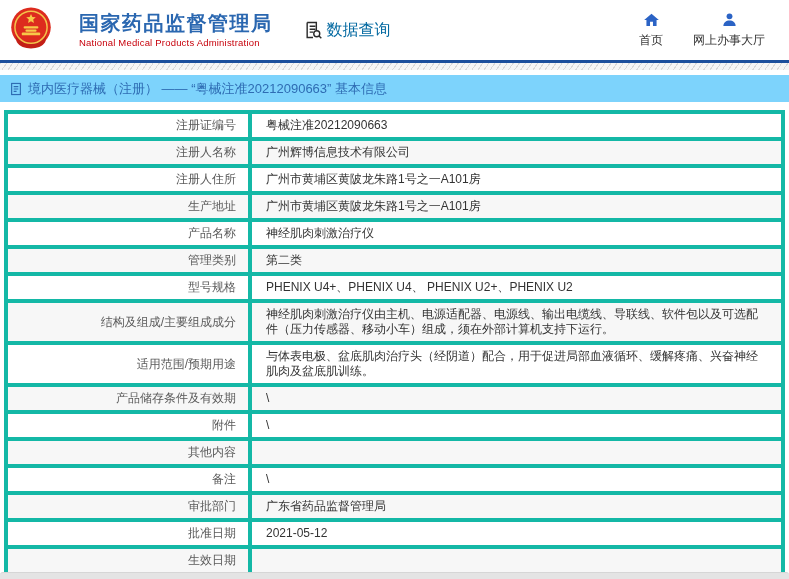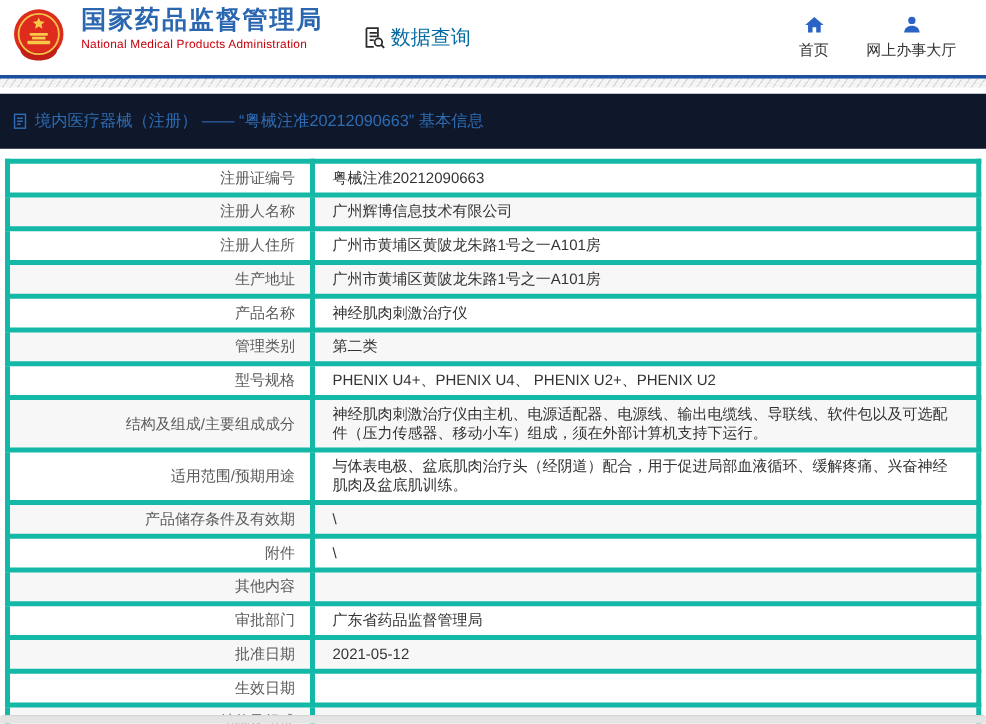--- a/index.html
+++ b/index.html
@@ -3,33 +3,33 @@
 <meta charset="utf-8">
 <style>
   * { margin:0; padding:0; box-sizing:border-box; }
   html,body { background:#fff; }
   body {
     width:789px; height:579px; overflow:hidden; position:relative;
     font-family:"Liberation Sans","DejaVu Sans",sans-serif;
   }
   
   .site-header { height:60px; background:#fff; display:flex; align-items:center; padding:0 14px 0 8px; }
-  .brand { display:flex; align-items:flex-start; gap:11px; cursor:pointer; }
+  .brand { display:flex; align-items:center; gap:25px; cursor:pointer; }
   .emblem { width:46px; height:50px; display:block; }
   .brand-cn { font-size:20px; font-weight:bold; color:#2a67b0; letter-spacing:1.5px; line-height:1.15; }
   .brand-en { font-size:9.5px; color:#c7000b; margin-top:2px; letter-spacing:.2px; }
   .data-query { display:flex; align-items:center; gap:4px; margin-left:30px; font-size:16px; color:#0369a1; font-weight:500; cursor:pointer; }
   .dq-icon { width:20px; height:20px; display:block; }
   .header-nav { margin-left:auto; display:flex; gap:30px; margin-right:10px; }
   .nav-item { display:flex; flex-direction:column; align-items:center; gap:4px; font-size:12px; color:#333; text-decoration:none; cursor:pointer; }
   .nav-item svg { width:17px; height:16px; display:block; }
   
   .blue-line { height:3px; background:#1c4f9c; }
   .hatch-band { height:7px; background:repeating-linear-gradient(125deg,#d9d9d9 0 1px,#f5f5f5 1px 5px); }
-  .breadcrumb-bar { margin-top:5px; height:44px; background:#0f172a; display:flex; align-items:center; gap:5px; padding:0 9px; font-size:13px; color:#2e6cb3; }
+  .breadcrumb-bar { margin-top:5px; height:27px; background:#7dd3fc; display:flex; align-items:center; gap:5px; padding:0 9px; font-size:13px; color:#2e6cb3; }
   .bc-icon { width:14px; height:14px; display:block; flex:0 0 auto; }
   
   .table-wrap { margin:8px 4px 0 4px; }
   table { width:100%; border-collapse:collapse; table-layout:fixed; font-size:12px; }
   td { border:4px solid #14b8a6; padding:4px 12px; line-height:15px; color:#333; vertical-align:middle; word-break:break-all; }
   td.label-cell { width:244px; text-align:right; color:#5a5a5a; }
   td.value-cell { padding-left:14px; }
   tbody tr:nth-child(even) { background:#f7f7f7; }
   a.detail-link { color:#4a90e2; text-decoration:none; cursor:pointer; }
   
@@ -141,20 +141,24 @@
         </tr>
         <tr>
           <td class="label-cell">附件</td>
           <td class="value-cell">\</td>
         </tr>
         <tr>
           <td class="label-cell">其他内容</td>
           <td class="value-cell"></td>
         </tr>
         <tr>
+          <td class="label-cell">备注</td>
+          <td class="value-cell">\</td>
+        </tr>
+        <tr>
           <td class="label-cell">审批部门</td>
           <td class="value-cell">广东省药品监督管理局</td>
         </tr>
         <tr>
           <td class="label-cell">批准日期</td>
           <td class="value-cell">2021-05-12</td>
         </tr>
         <tr>
           <td class="label-cell">生效日期</td>
           <td class="value-cell"></td>

